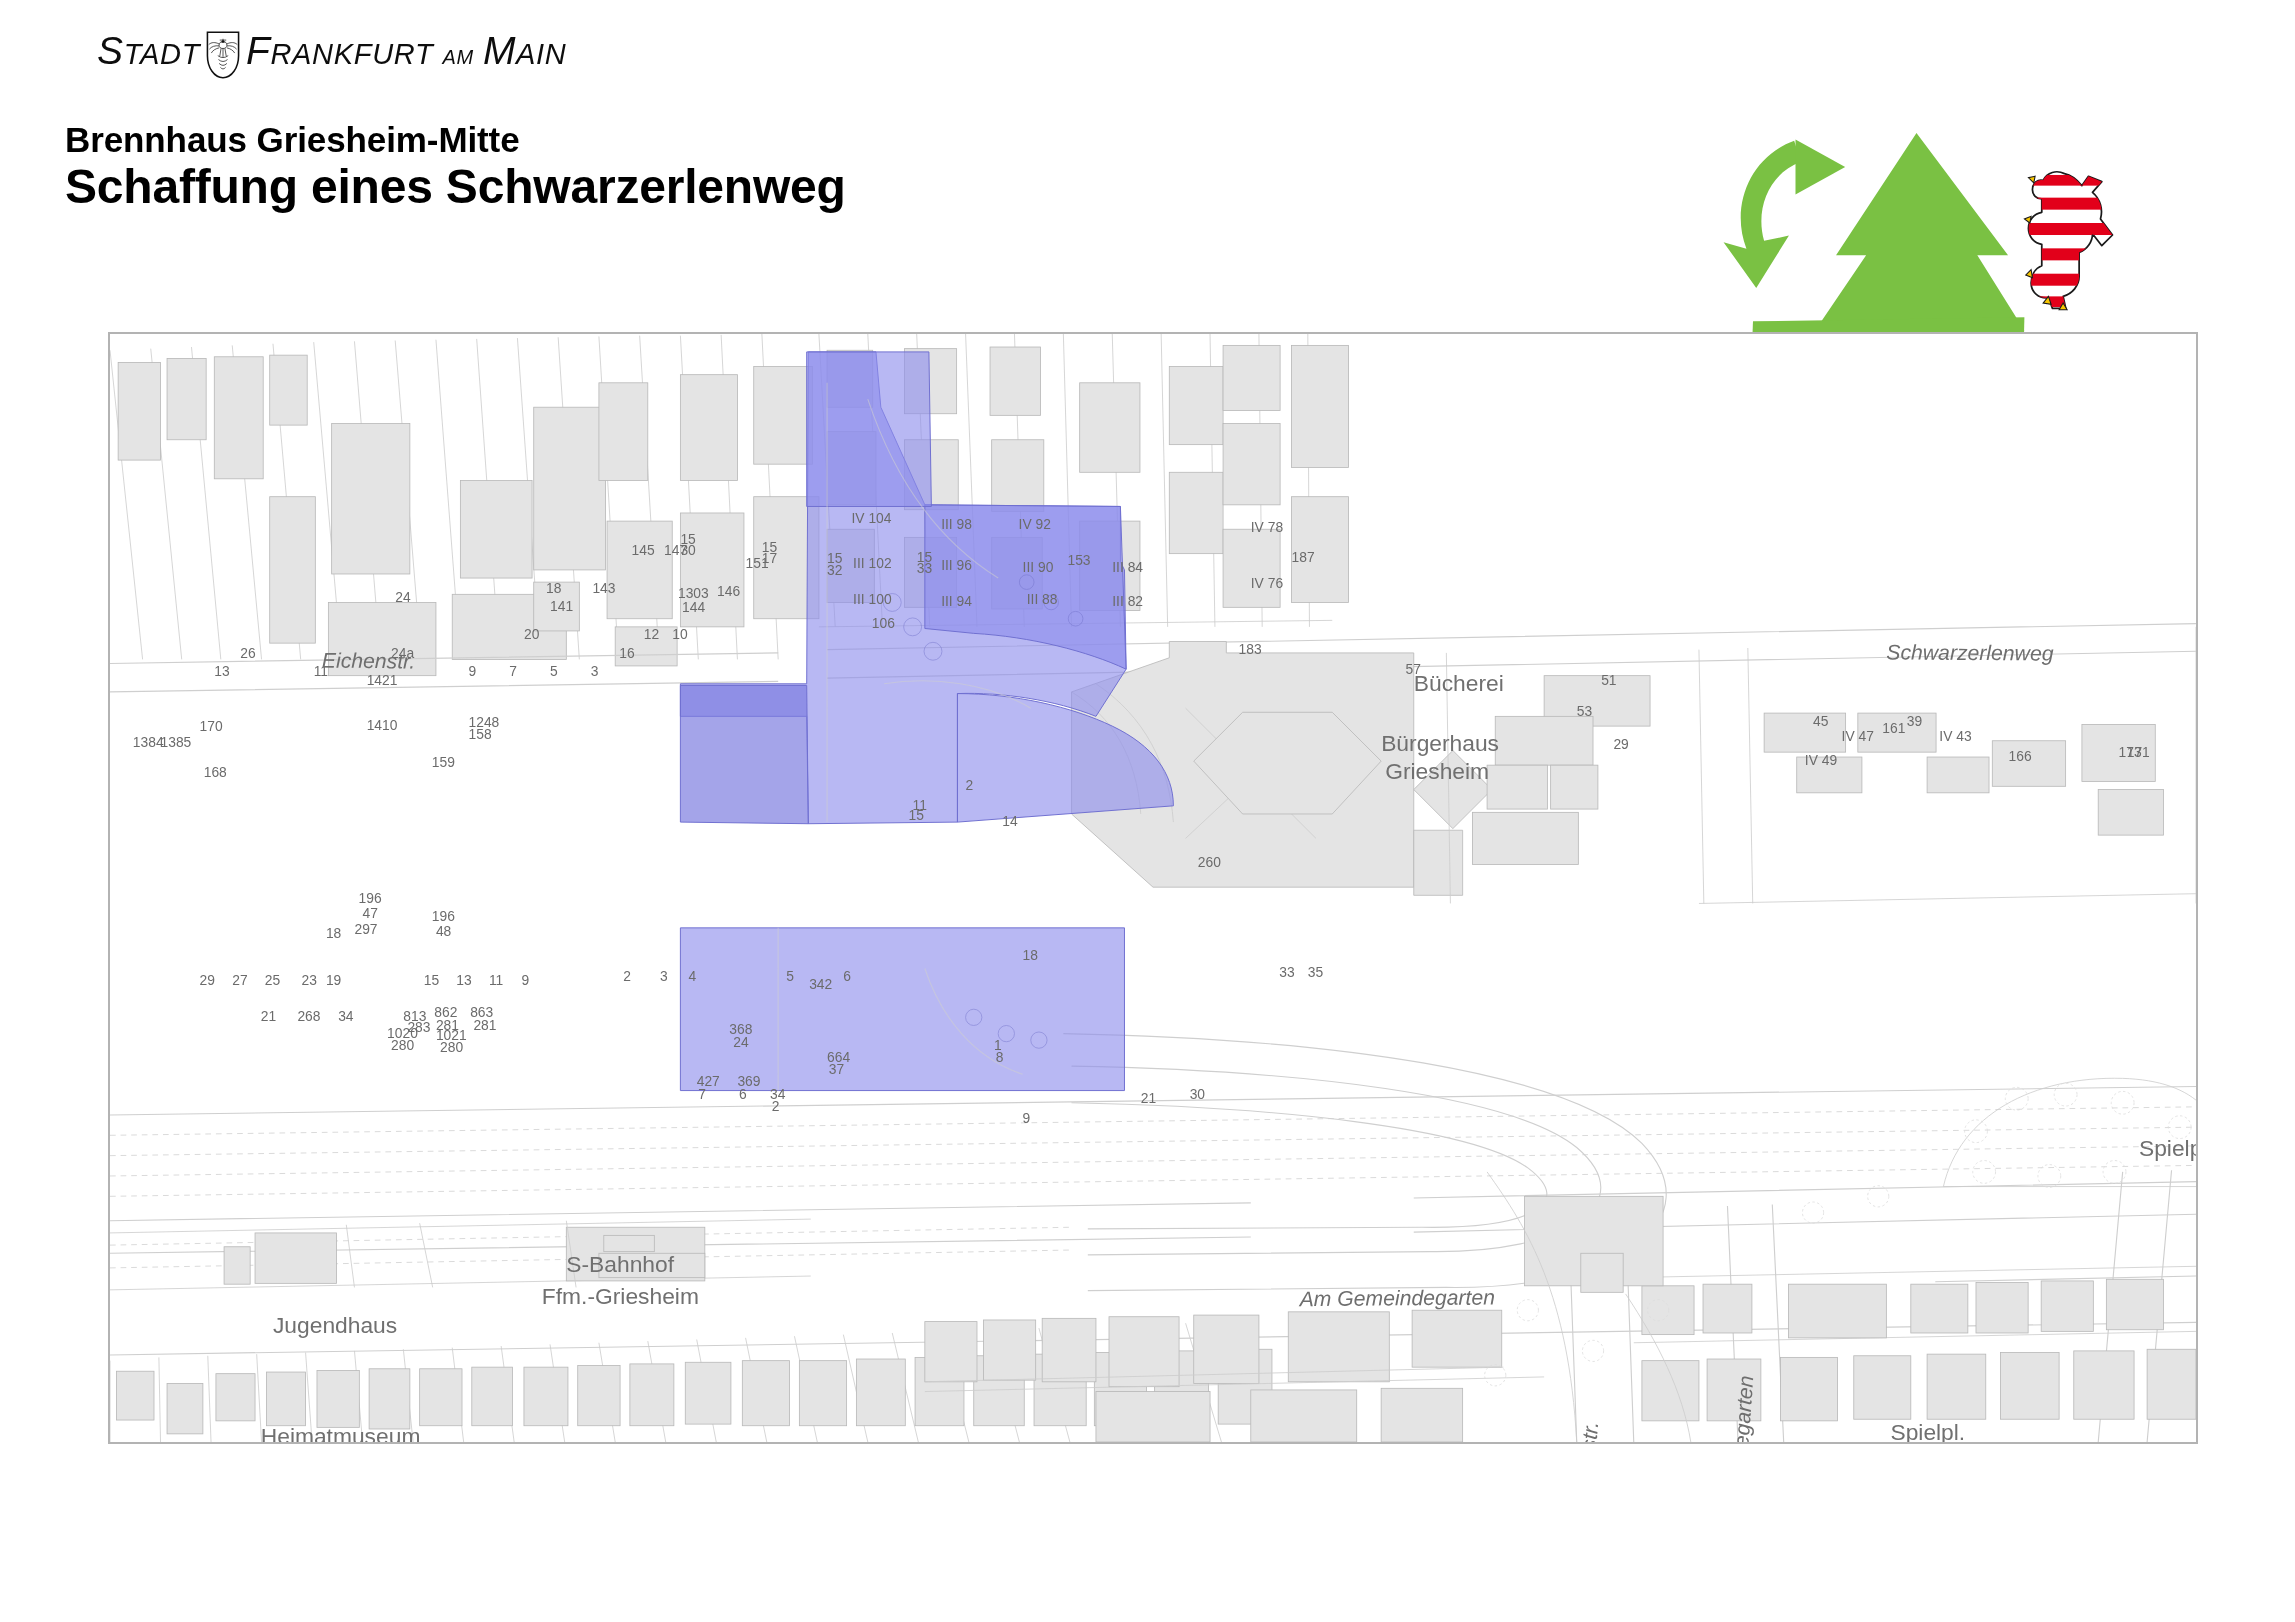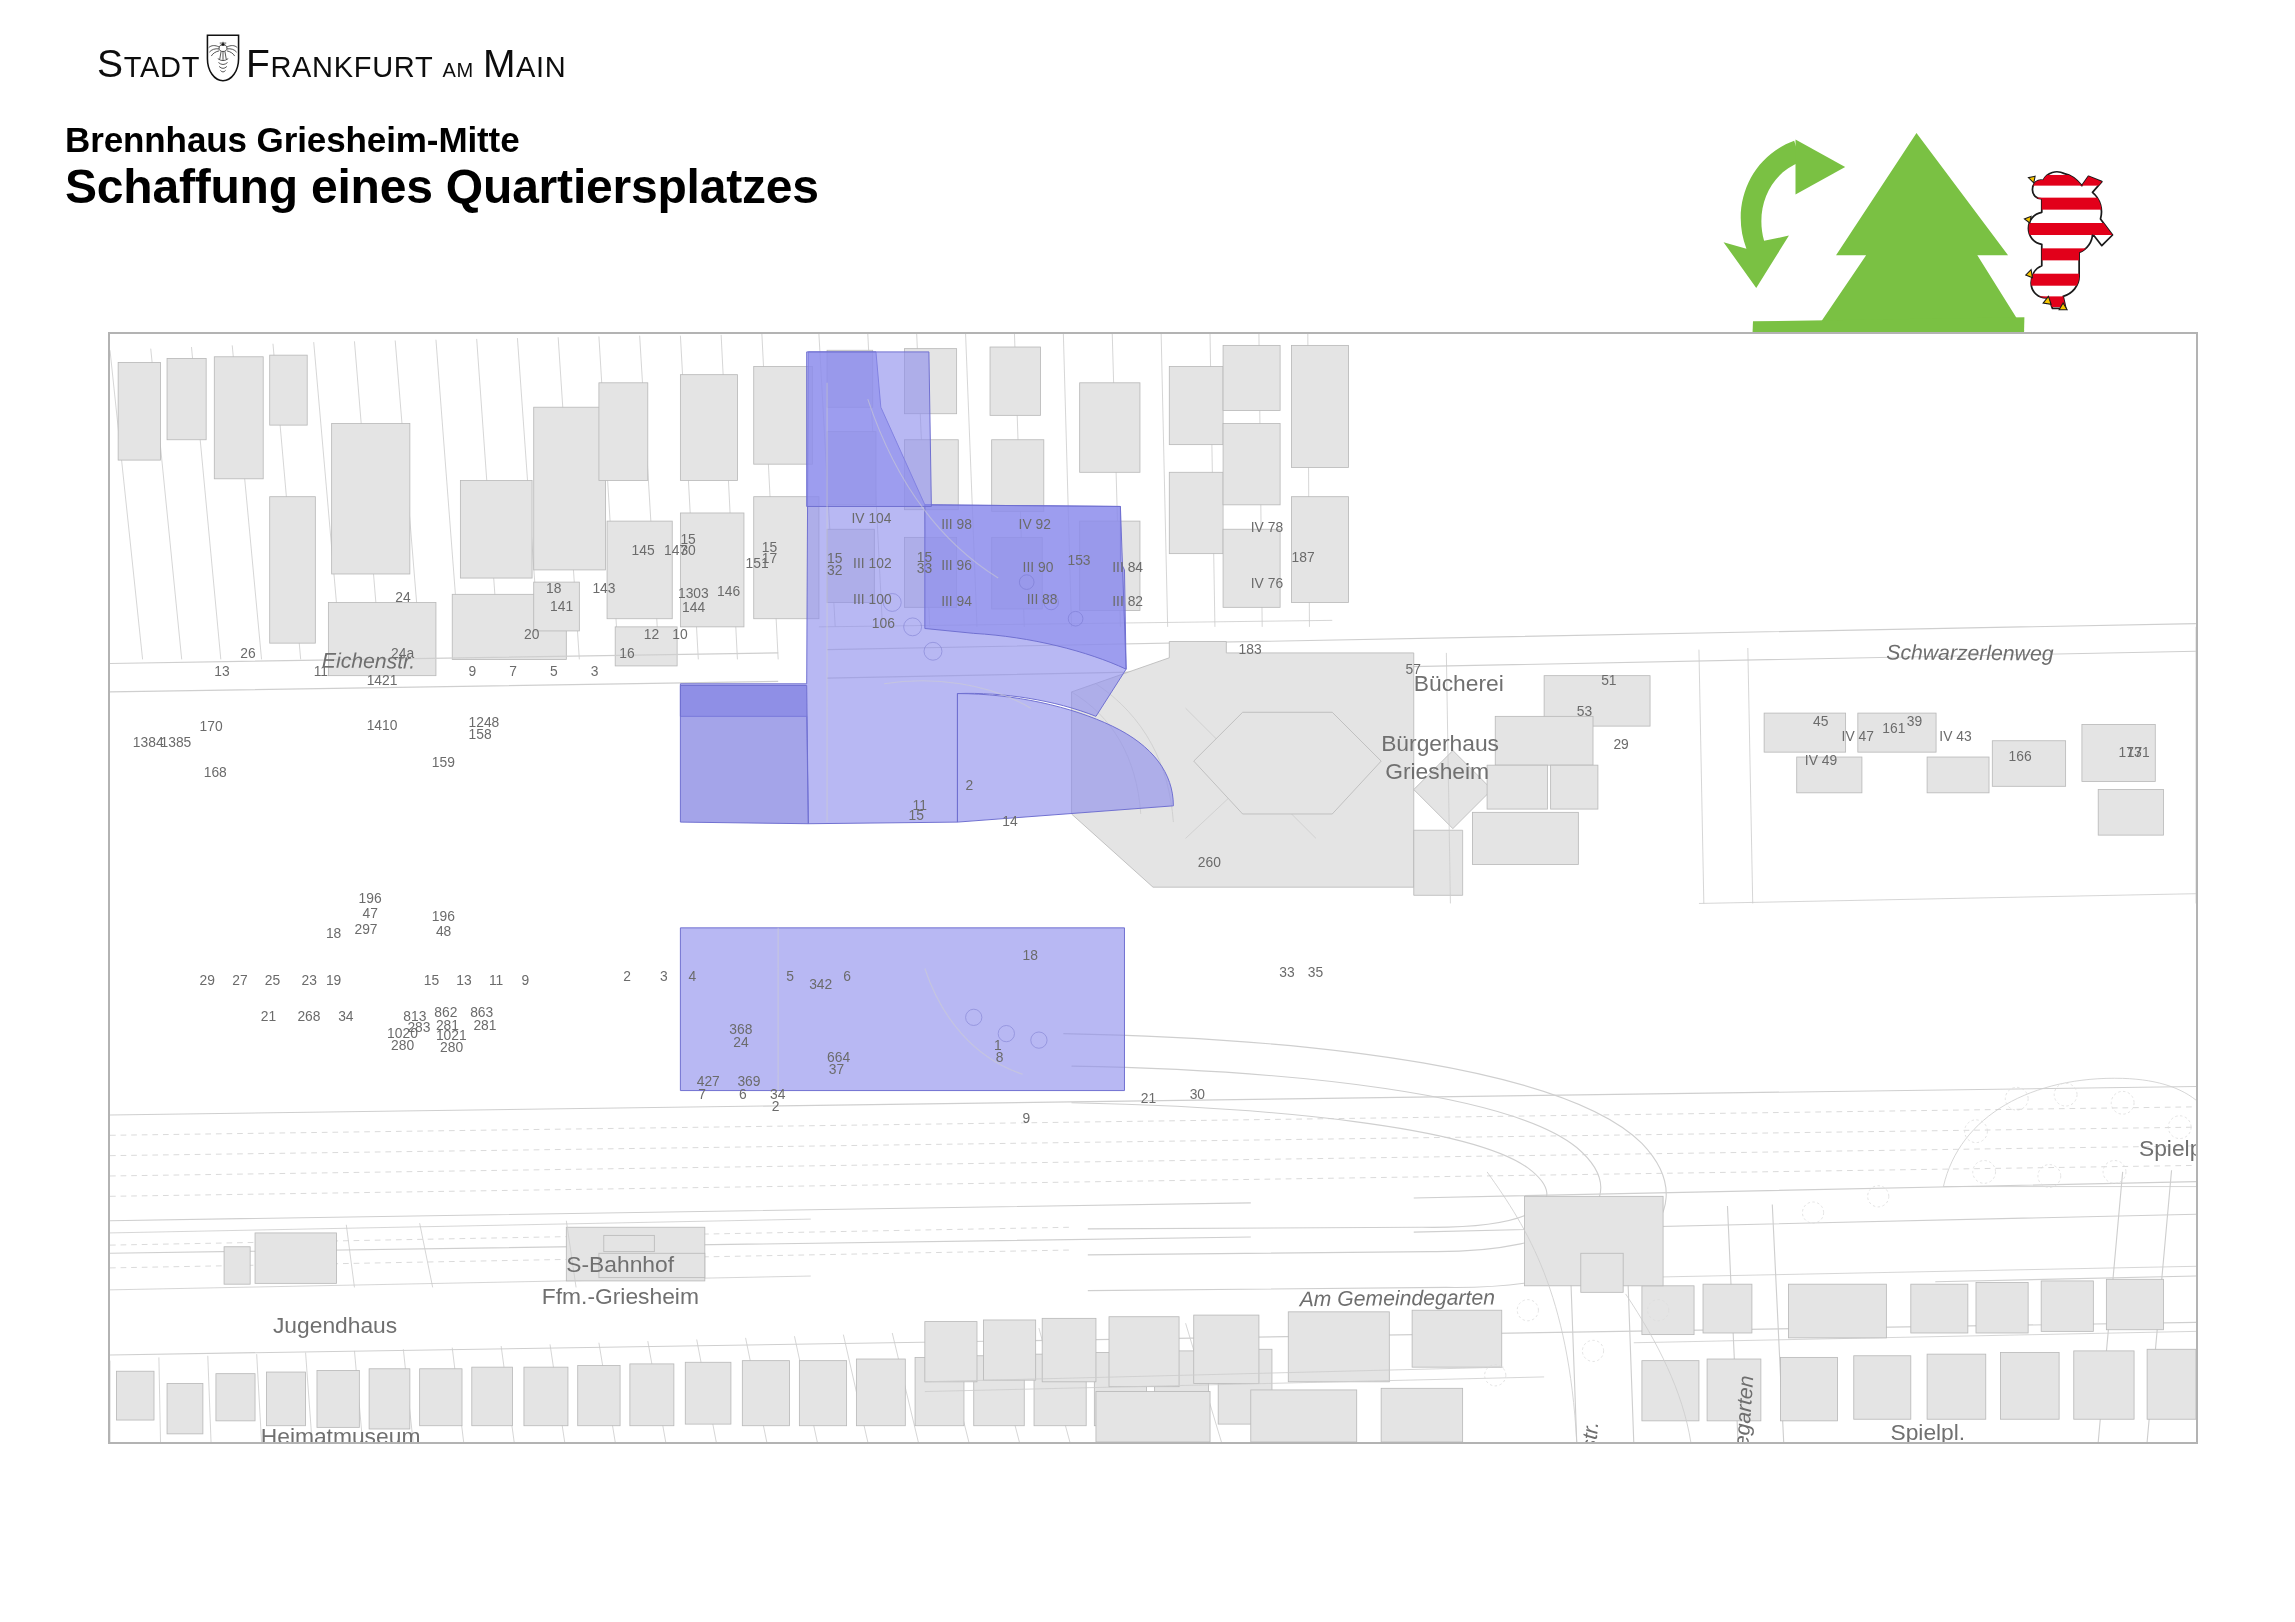--- a/index.html
+++ b/index.html
@@ -14,22 +14,23 @@
     font-family: "Liberation Sans", sans-serif;
     overflow: hidden;
   }
 
   
   #city-logo {
     position: absolute;
     left: 97px;
     top: 31px;
     display: flex;
-    align-items: flex-end;
+    align-items: flex-start;
     height: 52px;
+    font-style: italic;
   }
   .city-logo-word {
     font-family: "Liberation Sans", sans-serif;
     font-size: 30px;
     letter-spacing: 0.7px;
     color: #0d0d0d;
     line-height: 1;
     font-weight: 400;
     white-space: nowrap;
   }
@@ -142,21 +143,21 @@
         <path d="M23 27 l-2 12 M26 27 l0 13 M29 27 l2 12"></path>
         <path d="M18 38 q8 6 16 0 M19 44 q7 6 14 0 M20 50 q6 6 12 0 M22 56 q4 5 8 0"></path>
         <path d="M24 18 l1 -3 l2 0 l1 3" fill="#111"></path>
       </g>
     </svg>
   </span>
   <span class="city-logo-word"><span class="cap">F</span><span class="sm">RANKFURT</span> <span class="sm" style="font-size:20px">AM</span> <span class="cap">M</span><span class="sm">AIN</span></span>
 </div>
 
 <div id="subtitle">Brennhaus Griesheim-Mitte</div>
-<div id="maintitle">Schaffung eines Quartiersplatzes</div>
+<div id="maintitle">Schaffung eines Schwarzerlenweg</div>
 
 <div id="hessen-logo">
   <svg viewBox="0 0 740 420" width="484" height="275">
 
     <g>
       <path class="wl-green" d="M118 30 C50 55 20 130 45 195 L10 185 L60 255 L110 175 L72 183 C58 133 80 80 128 62 Z"></path>
       <path class="wl-green" d="M120 28 L196 70 L120 112 Z"></path>
     </g>
 
     <g>

